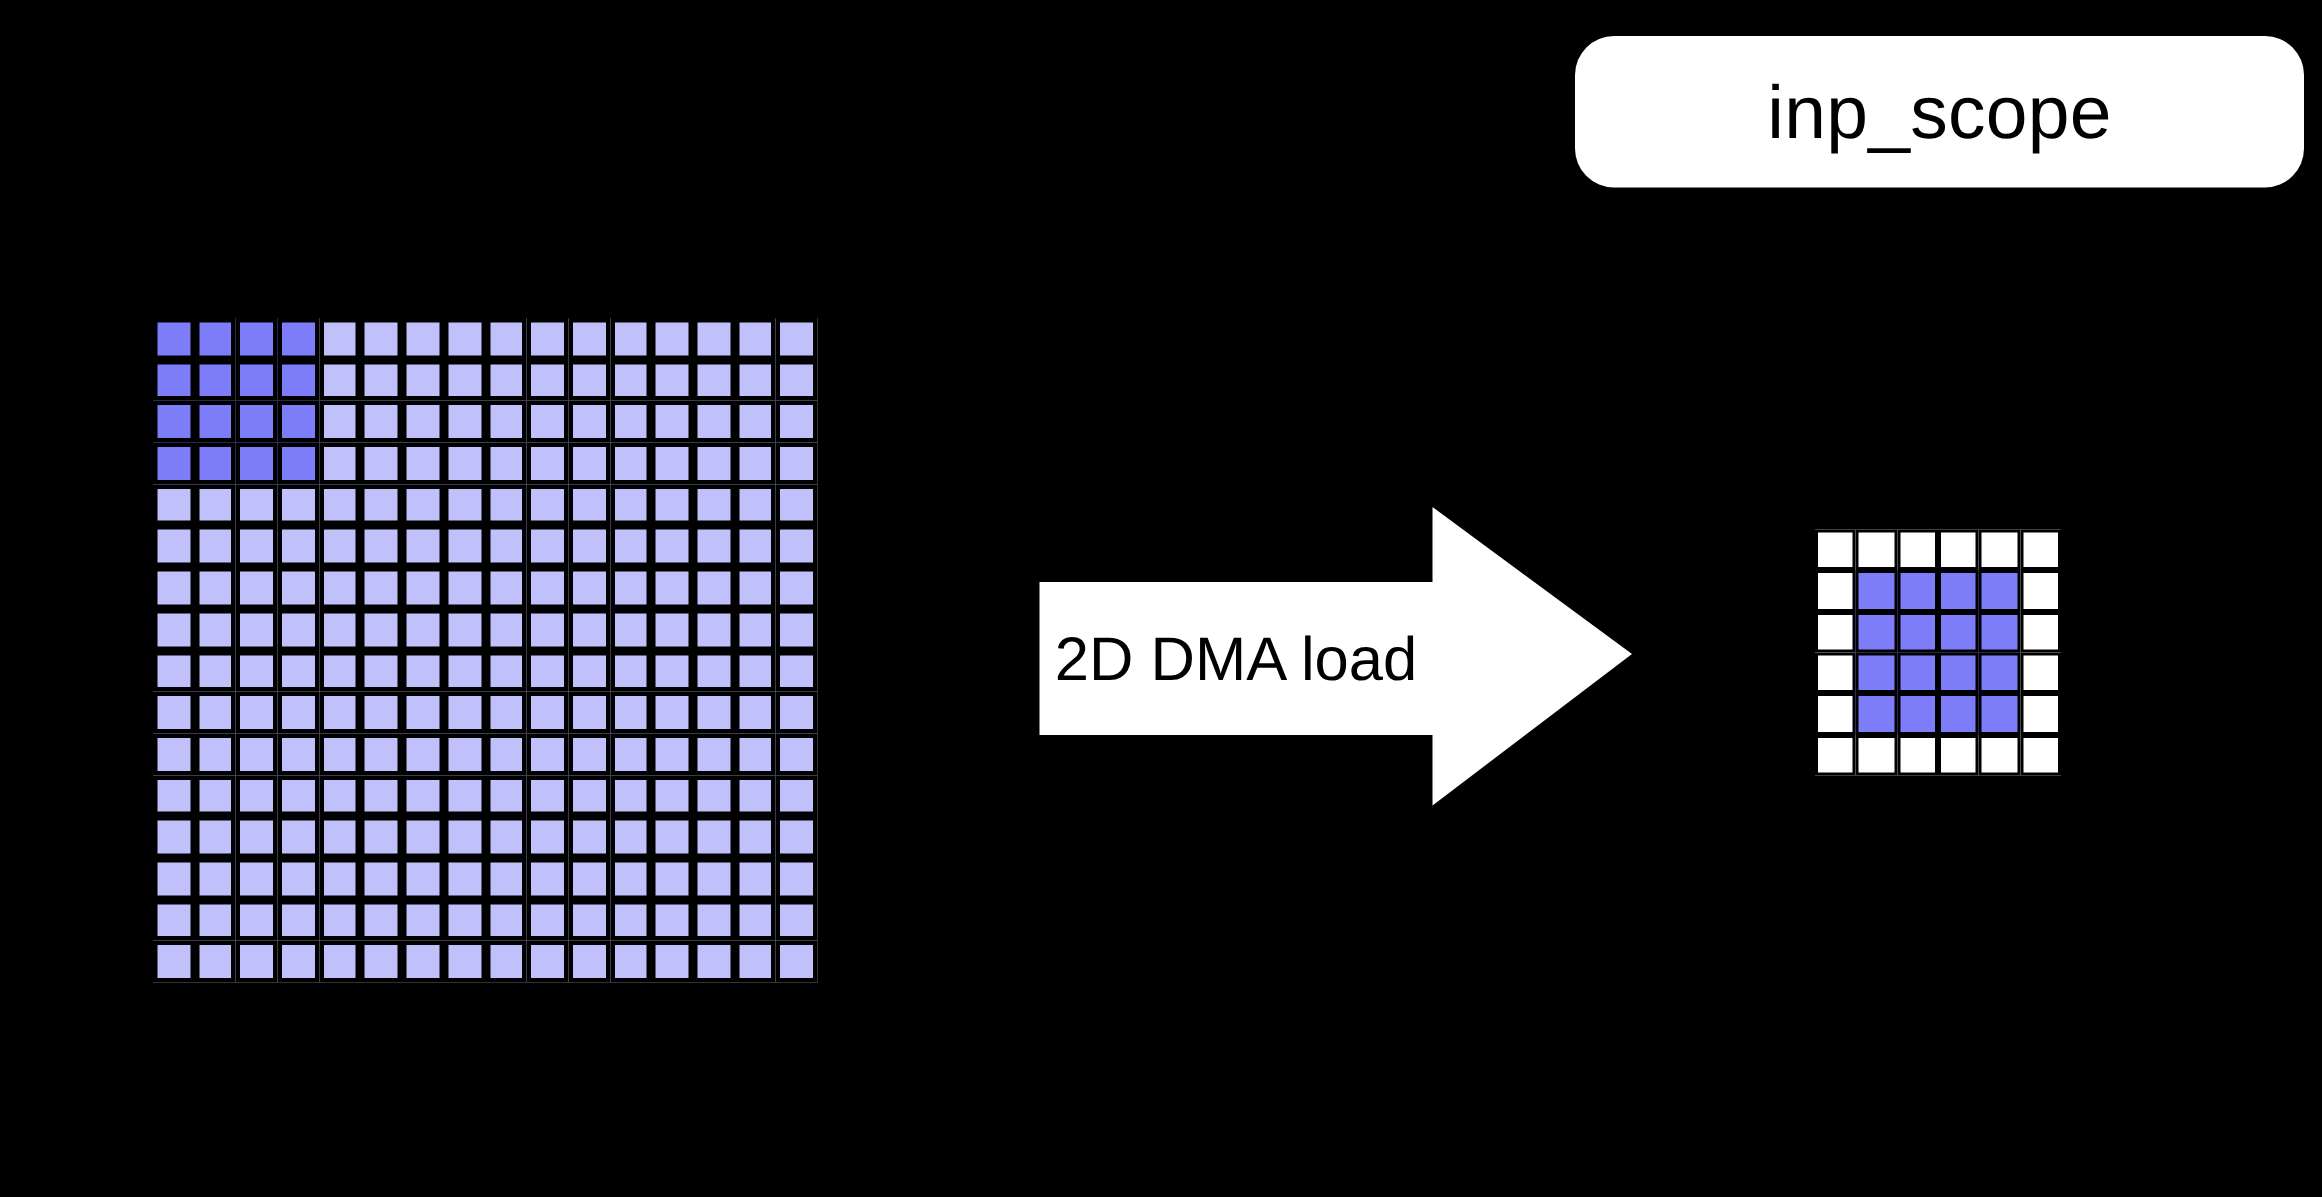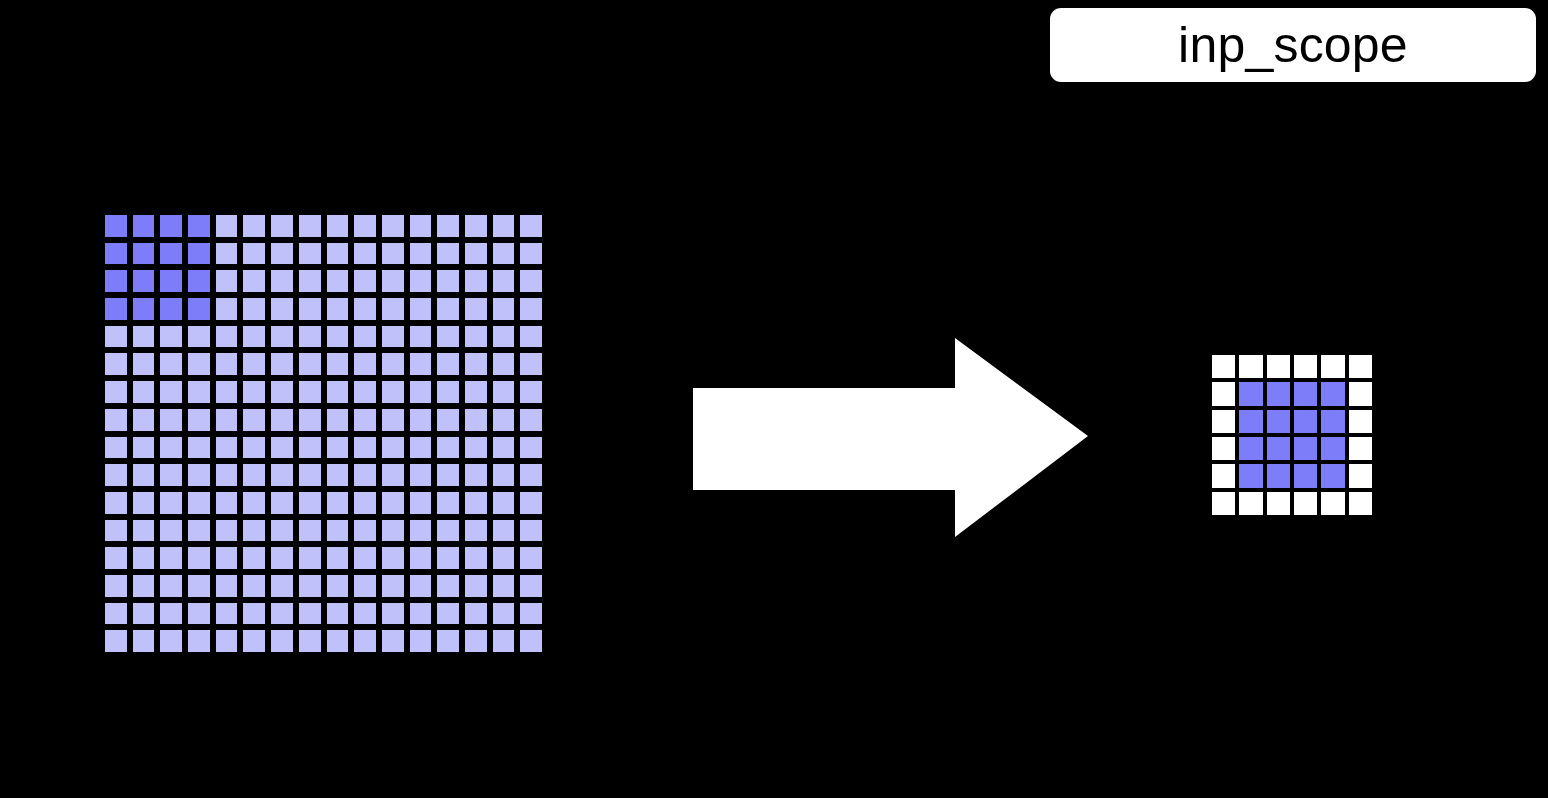--- a/index.html
+++ b/index.html
@@ -39,24 +39,23 @@
     white-space: nowrap;
   }
   #pill-global {
     left: 80px;
     top: 12px;
     width: 486px;
     height: 101px;
   }
   #pill-inp-scope {
     left: 1050px;
-    top: 8px;
+    top: 24px;
     width: 486px;
-    height: 74px;
-    border-radius: 11px;
+    height: 101px;
   }
 
   
   .grid {
     position: absolute;
     display: grid;
     background: transparent;
   }
   .cell {
     box-sizing: border-box;
@@ -379,20 +378,23 @@
       <div class="cell" style="background: rgb(192, 192, 251); border-color: rgb(0, 0, 0);"></div>
       <div class="cell" style="background: rgb(192, 192, 251); border-color: rgb(0, 0, 0);"></div>
     </div>
 
   <div id="arrow">
     <svg viewBox="0 0 404 212" preserveAspectRatio="none">
       <polygon points="3,58 265,58 265,8 398,106 265,207 265,160 3,160" fill="#ffffff"></polygon>
     </svg>
   </div>
 
+  <div id="arrow-label">
+    <span>2D DMA load</span>
+  </div>
 
   <div class="grid" id="grid-scope">
       <div class="cell" style="background: rgb(255, 255, 255); border-color: rgb(0, 0, 0);"></div>
       <div class="cell" style="background: rgb(255, 255, 255); border-color: rgb(0, 0, 0);"></div>
       <div class="cell" style="background: rgb(255, 255, 255); border-color: rgb(0, 0, 0);"></div>
       <div class="cell" style="background: rgb(255, 255, 255); border-color: rgb(0, 0, 0);"></div>
       <div class="cell" style="background: rgb(255, 255, 255); border-color: rgb(0, 0, 0);"></div>
       <div class="cell" style="background: rgb(255, 255, 255); border-color: rgb(0, 0, 0);"></div>
       <div class="cell" style="background: rgb(255, 255, 255); border-color: rgb(0, 0, 0);"></div>
       <div class="cell" style="background: rgb(125, 125, 250); border-color: rgb(0, 0, 0);"></div>

